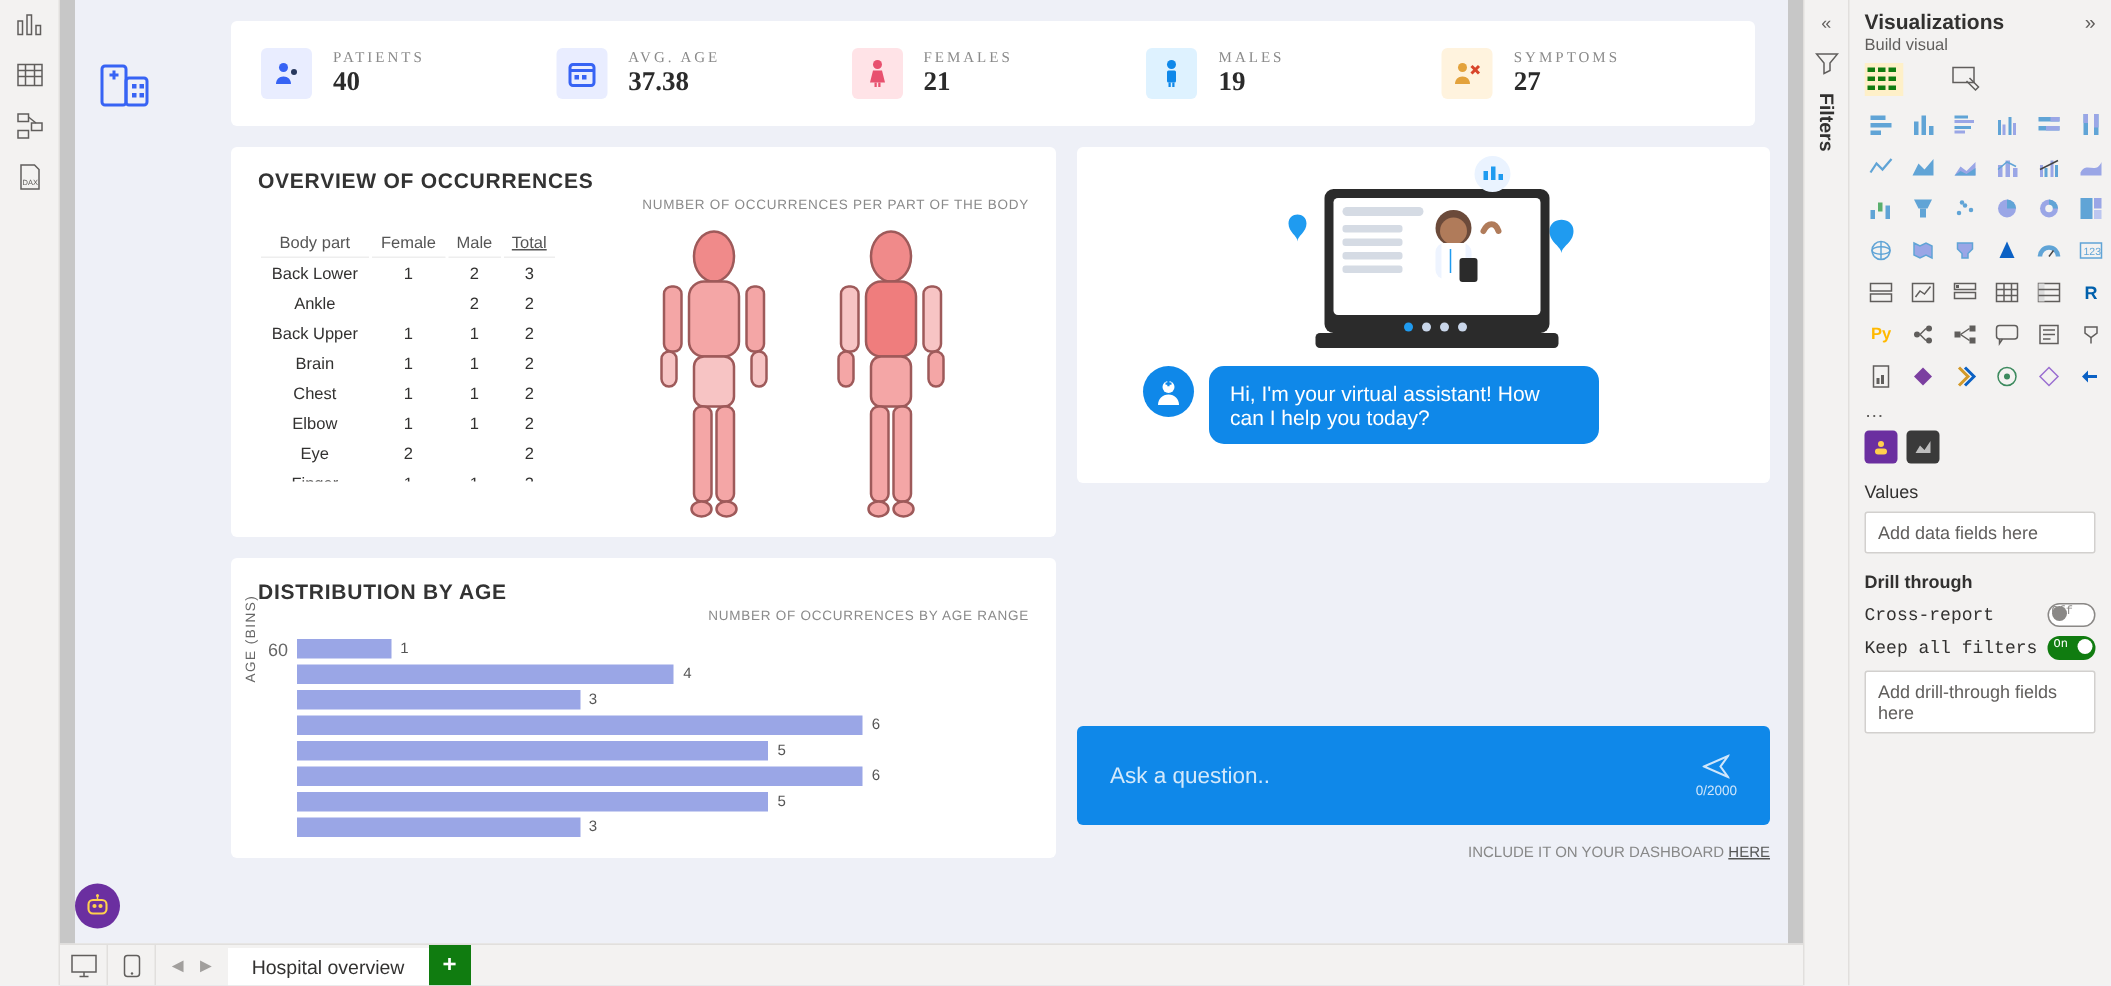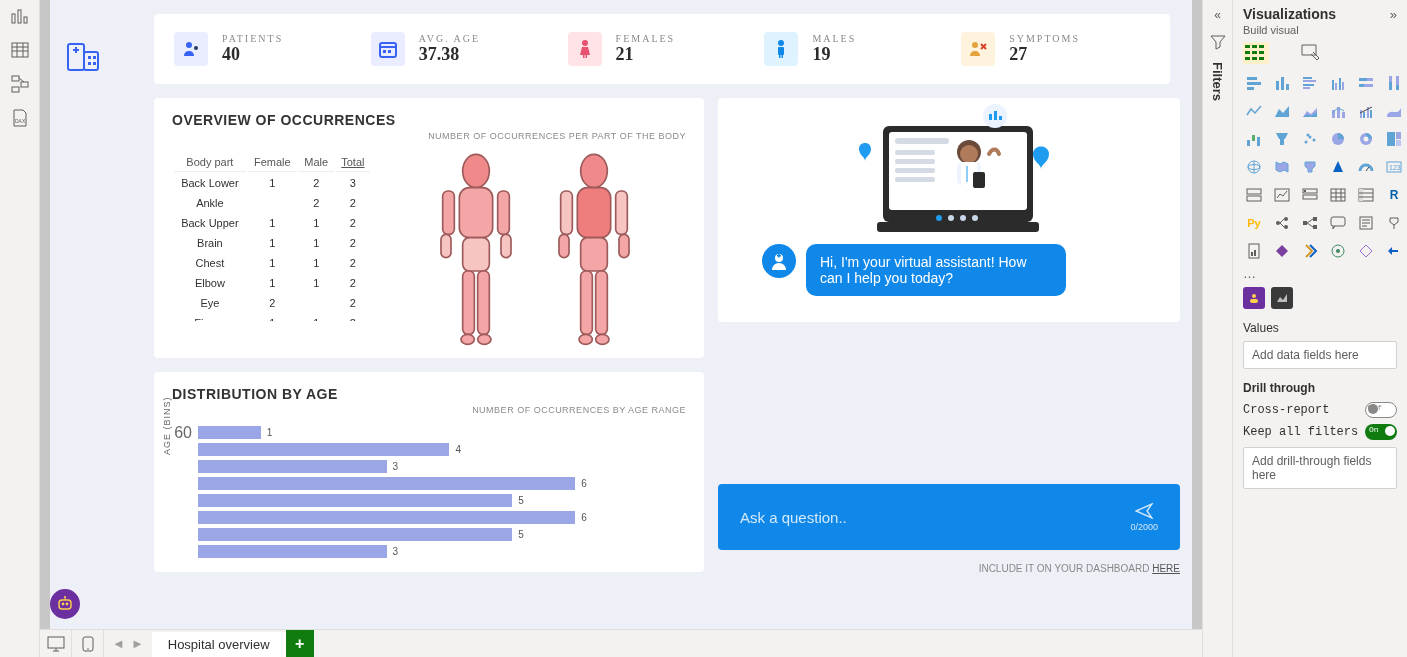--- a/index.html
+++ b/index.html
@@ -102,21 +102,21 @@
 
   .chat { flex:1; height:224px; display:flex; flex-direction:column; align-items:center; padding-top:0;}
   .chat .hero { width: 220px; height: 130px; margin: 0 auto 10px auto; position:relative;}
   .chat .bubble-row { display:flex; align-items:flex-start; gap:10px; width:100%; padding: 0 26px;}
   .chat .avatar { width:34px;height:34px;border-radius:50%;background:#0f88e9;display:flex;align-items:center;justify-content:center;color:#fff;font-size:16px;}
   .chat .bubble { background:#0f88e9;color:#fff;border-radius:10px;padding:10px 14px;font-size:14px;max-width:260px;}
 
   .dist { width: 550px; height: 200px; }
   .bars { margin-top:10px; position:relative; height:140px;}
   .bar-row { display:flex; align-items:center; height:15px; margin-bottom:2px;}
-  .bar-row .ylab { width:26px; text-align:right; font-size:16px; color:#666; padding-right:6px;}
+  .bar-row .ylab { width:26px; text-align:right; font-size:12px; color:#666; padding-right:6px;}
   .bar-row .bar { height:13px; background:#9aa6e6; }
   .bar-row .bval { font-size:10px; color:#555; margin-left:6px;}
   .yaxis-title { position:absolute; left:-10px; top:50%; transform: rotate(-90deg) translateX(40px); transform-origin:left top; font-size:9px; color:#666; letter-spacing:1px;}
 
   .ask { flex:1; height:200px; position:relative; }
   .ask-input {
     position:absolute; left:0; right:0; top:112px;
     background:#0f88e9; color:#fff; border-radius:4px;
     display:flex; align-items:center; justify-content:space-between;
     padding: 14px 22px; height:66px;

